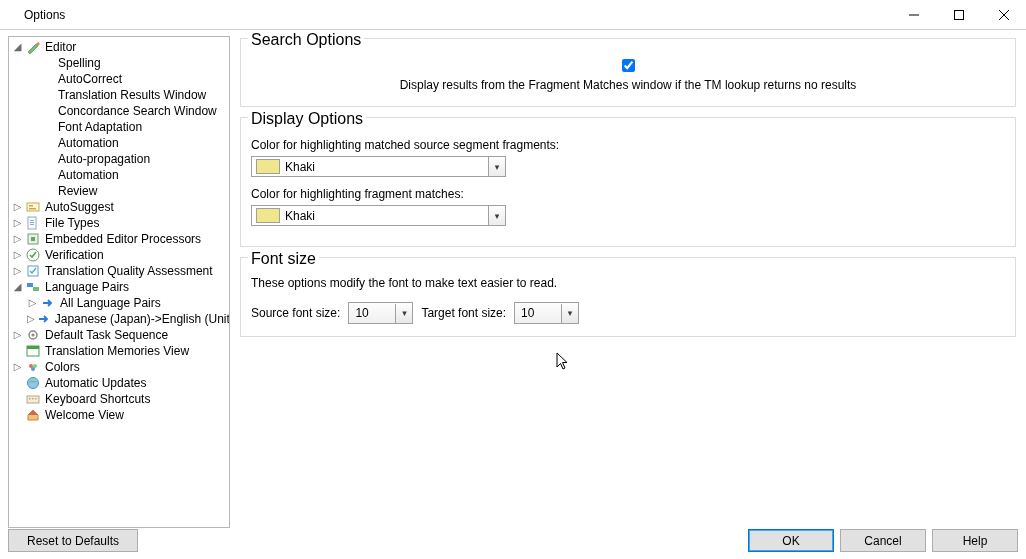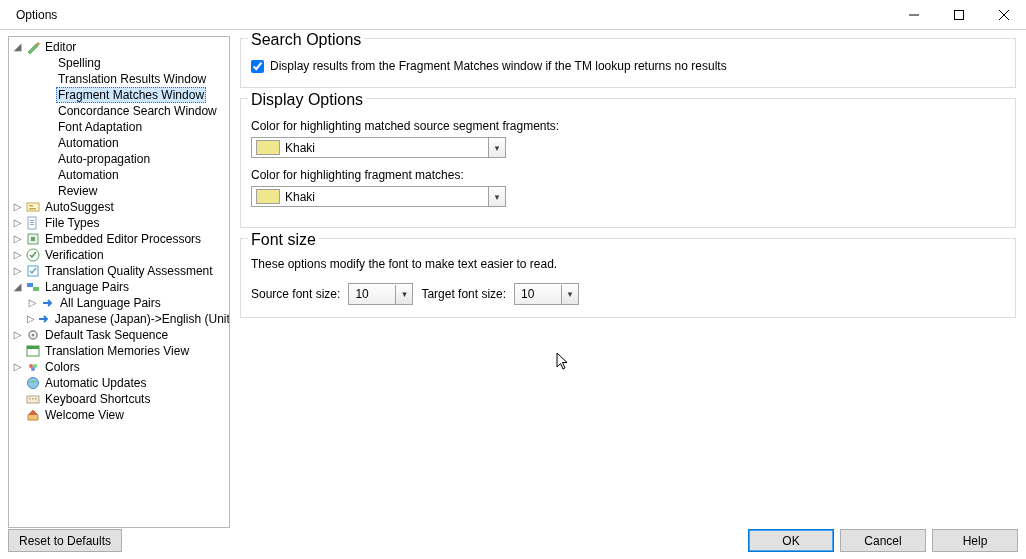--- a/index.html
+++ b/index.html
@@ -11,21 +11,21 @@
     width: 1026px;
     height: 559px;
     overflow: hidden;
     position: relative;
   }
   .titlebar {
     height: 30px;
     display: flex;
     align-items: center;
     border-bottom: 1px solid #d0d0d0;
-    padding: 0 0 0 16px;
+    padding: 0 0 0 24px;
     background: #fff;
   }
   .titlebar .title { flex: 1; font-size: 12px; }
   .titlebar .winbtn {
     width: 45px; height: 29px;
     display: flex; align-items: center; justify-content: center;
     color: #000;
   }
   .titlebar .winbtn svg { stroke: #000; }
   .content {
@@ -78,20 +78,21 @@
     position: absolute;
     top: -8px;
     left: 7px;
     background: #fff;
     padding: 0 3px;
     font-size: 16px;
   }
   .checkbox-row {
     display: flex; align-items: center; gap: 6px;
     padding: 2px 0;
+    flex-direction: column;
   }
   .checkbox-row input { width:13px; height:13px; }
   .field-label { margin-bottom: 4px; margin-top: 2px; font-size: 12px;}
   .color-combo {
     display: inline-flex;
     align-items: center;
     border: 1px solid #a0a0a0;
     height: 21px;
     background: #fff;
     width: 255px;
@@ -128,21 +129,21 @@
     border-top: 0;
     display: flex;
     align-items: center;
     padding: 0 8px 6px 8px;
     gap: 6px;
   }
   .footer .spacer { flex: 1; }
   .btn {
     height: 23px;
     min-width: 86px;
-    padding: 0 10px;
+    padding: 0 18px;
     background: #e1e1e1;
     border: 1px solid #adadad;
     font-size: 12px;
     display: inline-flex; align-items:center; justify-content:center;
   }
   .btn.default {
     border: 1px solid #0078d7;
     box-shadow: inset 0 0 0 1px #4aa3ef;
   }
   .cursor {
@@ -187,25 +188,25 @@
           </svg>
         </span>
       <span class="label">Editor</span>
     </div>
     <div class="tree-row indent-2">
         <span class="toggle blank"></span>
         <span class="label">Spelling</span>
       </div>
     <div class="tree-row indent-2">
         <span class="toggle blank"></span>
+        <span class="label">AutoCorrect</span>
+      </div>
+    <div class="tree-row indent-2">
+        <span class="toggle blank"></span>
         <span class="label">Translation Results Window</span>
-      </div>
-    <div class="tree-row indent-2 selected-lite">
-        <span class="toggle blank"></span>
-        <span class="label">Fragment Matches Window</span>
       </div>
     <div class="tree-row indent-2">
         <span class="toggle blank"></span>
         <span class="label">Concordance Search Window</span>
       </div>
     <div class="tree-row indent-2">
         <span class="toggle blank"></span>
         <span class="label">Font Adaptation</span>
       </div>
     <div class="tree-row indent-2">

